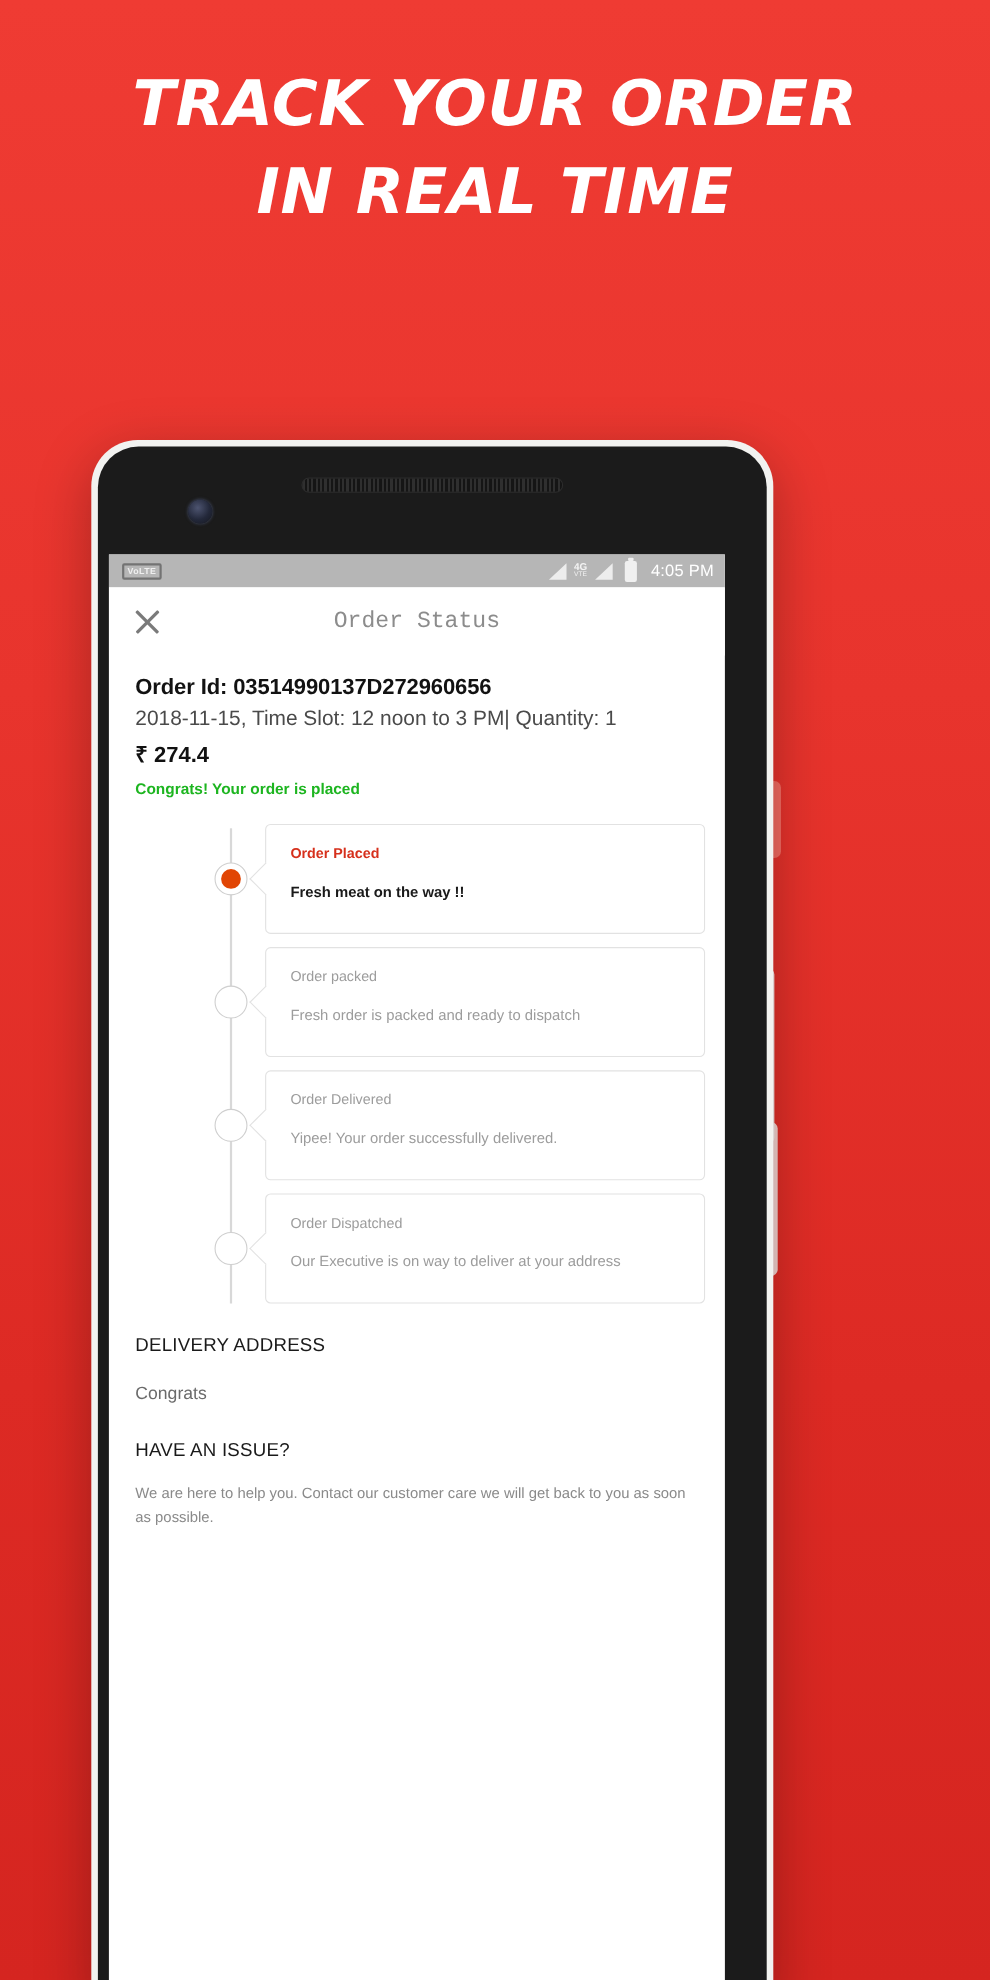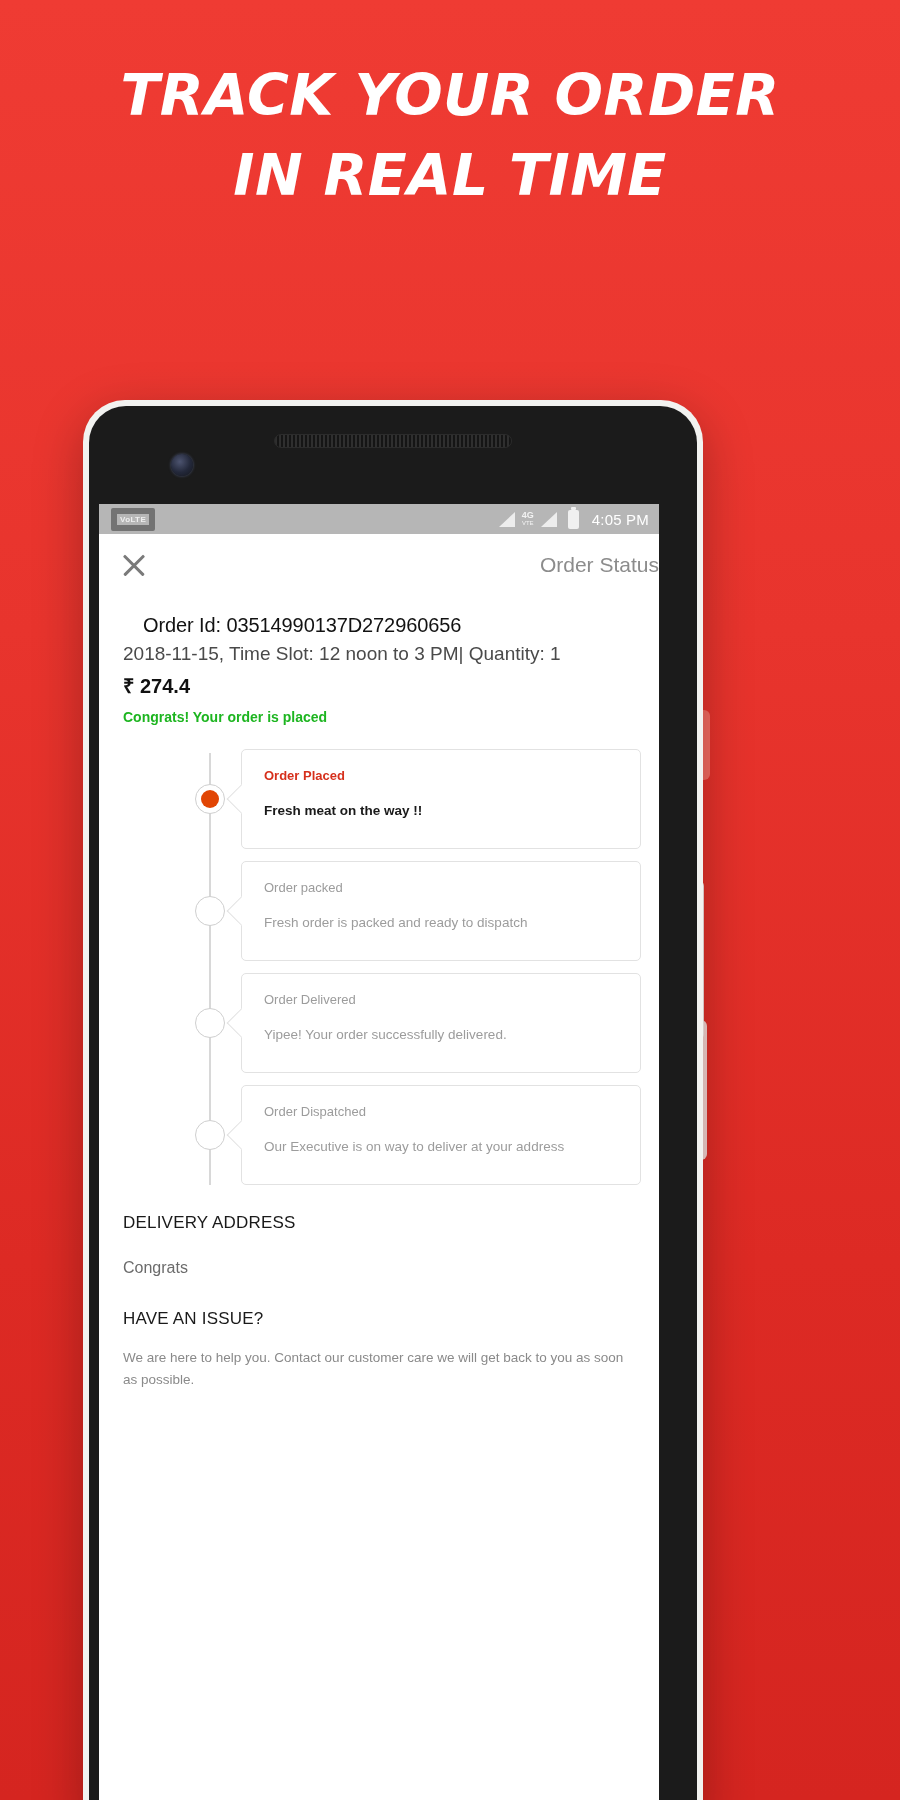--- a/index.html
+++ b/index.html
@@ -89,21 +89,21 @@
     height: 30px;
     background: #b6b6b6;
     display: flex;
     align-items: center;
     padding: 0 8px 0 12px;
     color: #fbfbfb;
     font-size: 13px;
     position: relative;
   }
   .volte {
-    border: 6px solid #737373;
+    border: 2px solid #737373;
     border-radius: 2px;
     font-size: 8px;
     padding: 1px 3px;
     letter-spacing: .4px;
     color: #efefef;
     font-weight: 700;
   }
   .sb-right {
     position: absolute; right: 10px; top: 0; height: 30px;
     display: flex; align-items: center; gap: 7px;
@@ -143,29 +143,30 @@
     width: 26px; height: 26px; position: relative; cursor: pointer;
   }
   .close-x:before, .close-x:after {
     content:""; position:absolute; top:12px; left:-1px;
     width:28px; height:2.5px; background:#7a7a7a; border-radius:1px;
   }
   .close-x:before { transform: rotate(45deg); }
   .close-x:after  { transform: rotate(-45deg); }
   .appbar-title {
     position: absolute; left: 0; width: 100%;
-    text-align: right;
+    text-align: center;
     font-size: 21px;
     color: #8c8c8c;
     font-weight: 400;
+    font-family: Liberation Mono, monospace;
   }
 
   
   .order-info { padding: 18px 24px 0 24px; }
-  .order-id { font-size: 20px; font-weight: 400; color: #121212; letter-spacing: -0.1px; margin-left: 20px; }
+  .order-id { font-size: 20px; font-weight: 700; color: #121212; letter-spacing: -0.1px; }
   .order-meta { font-size: 19px; color: #4a4a4a; margin-top: 6px; font-weight: 400; white-space: nowrap; }
   .order-price { font-size: 20px; font-weight: 700; color: #111; margin-top: 7px; }
   .order-congrats { font-size: 14px; color: #1db520; margin-top: 10px; font-weight: 600; }
 
   
   .timeline {
     position: relative;
     margin: 24px 0 0 0;
     padding: 0 18px 0 0;
   }

